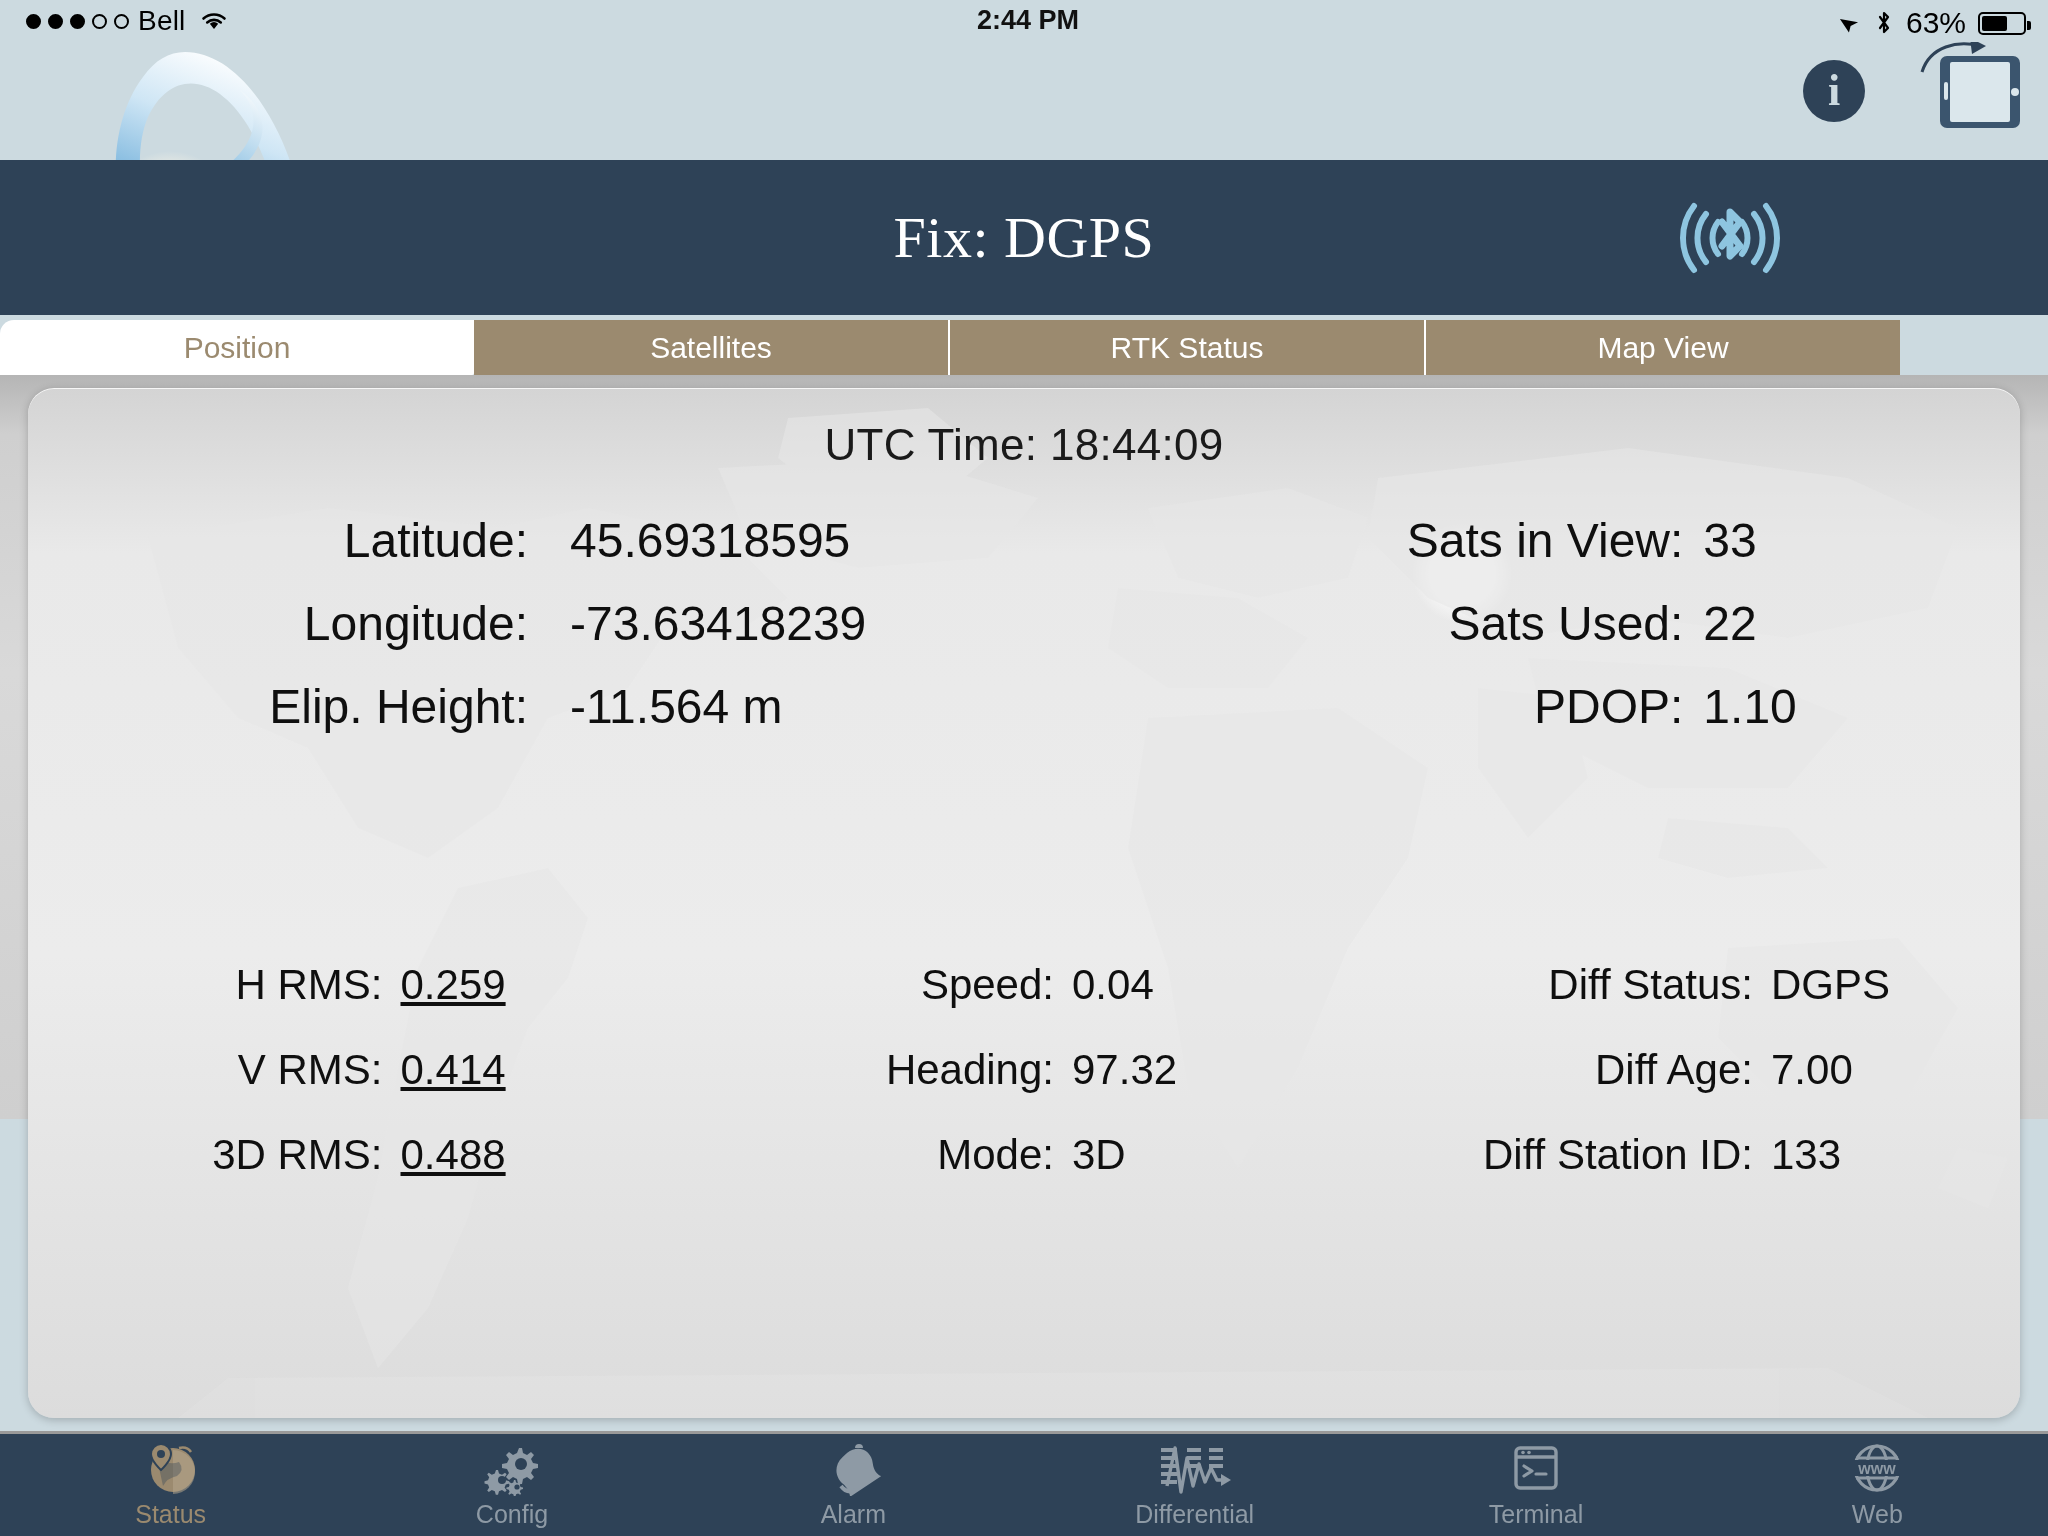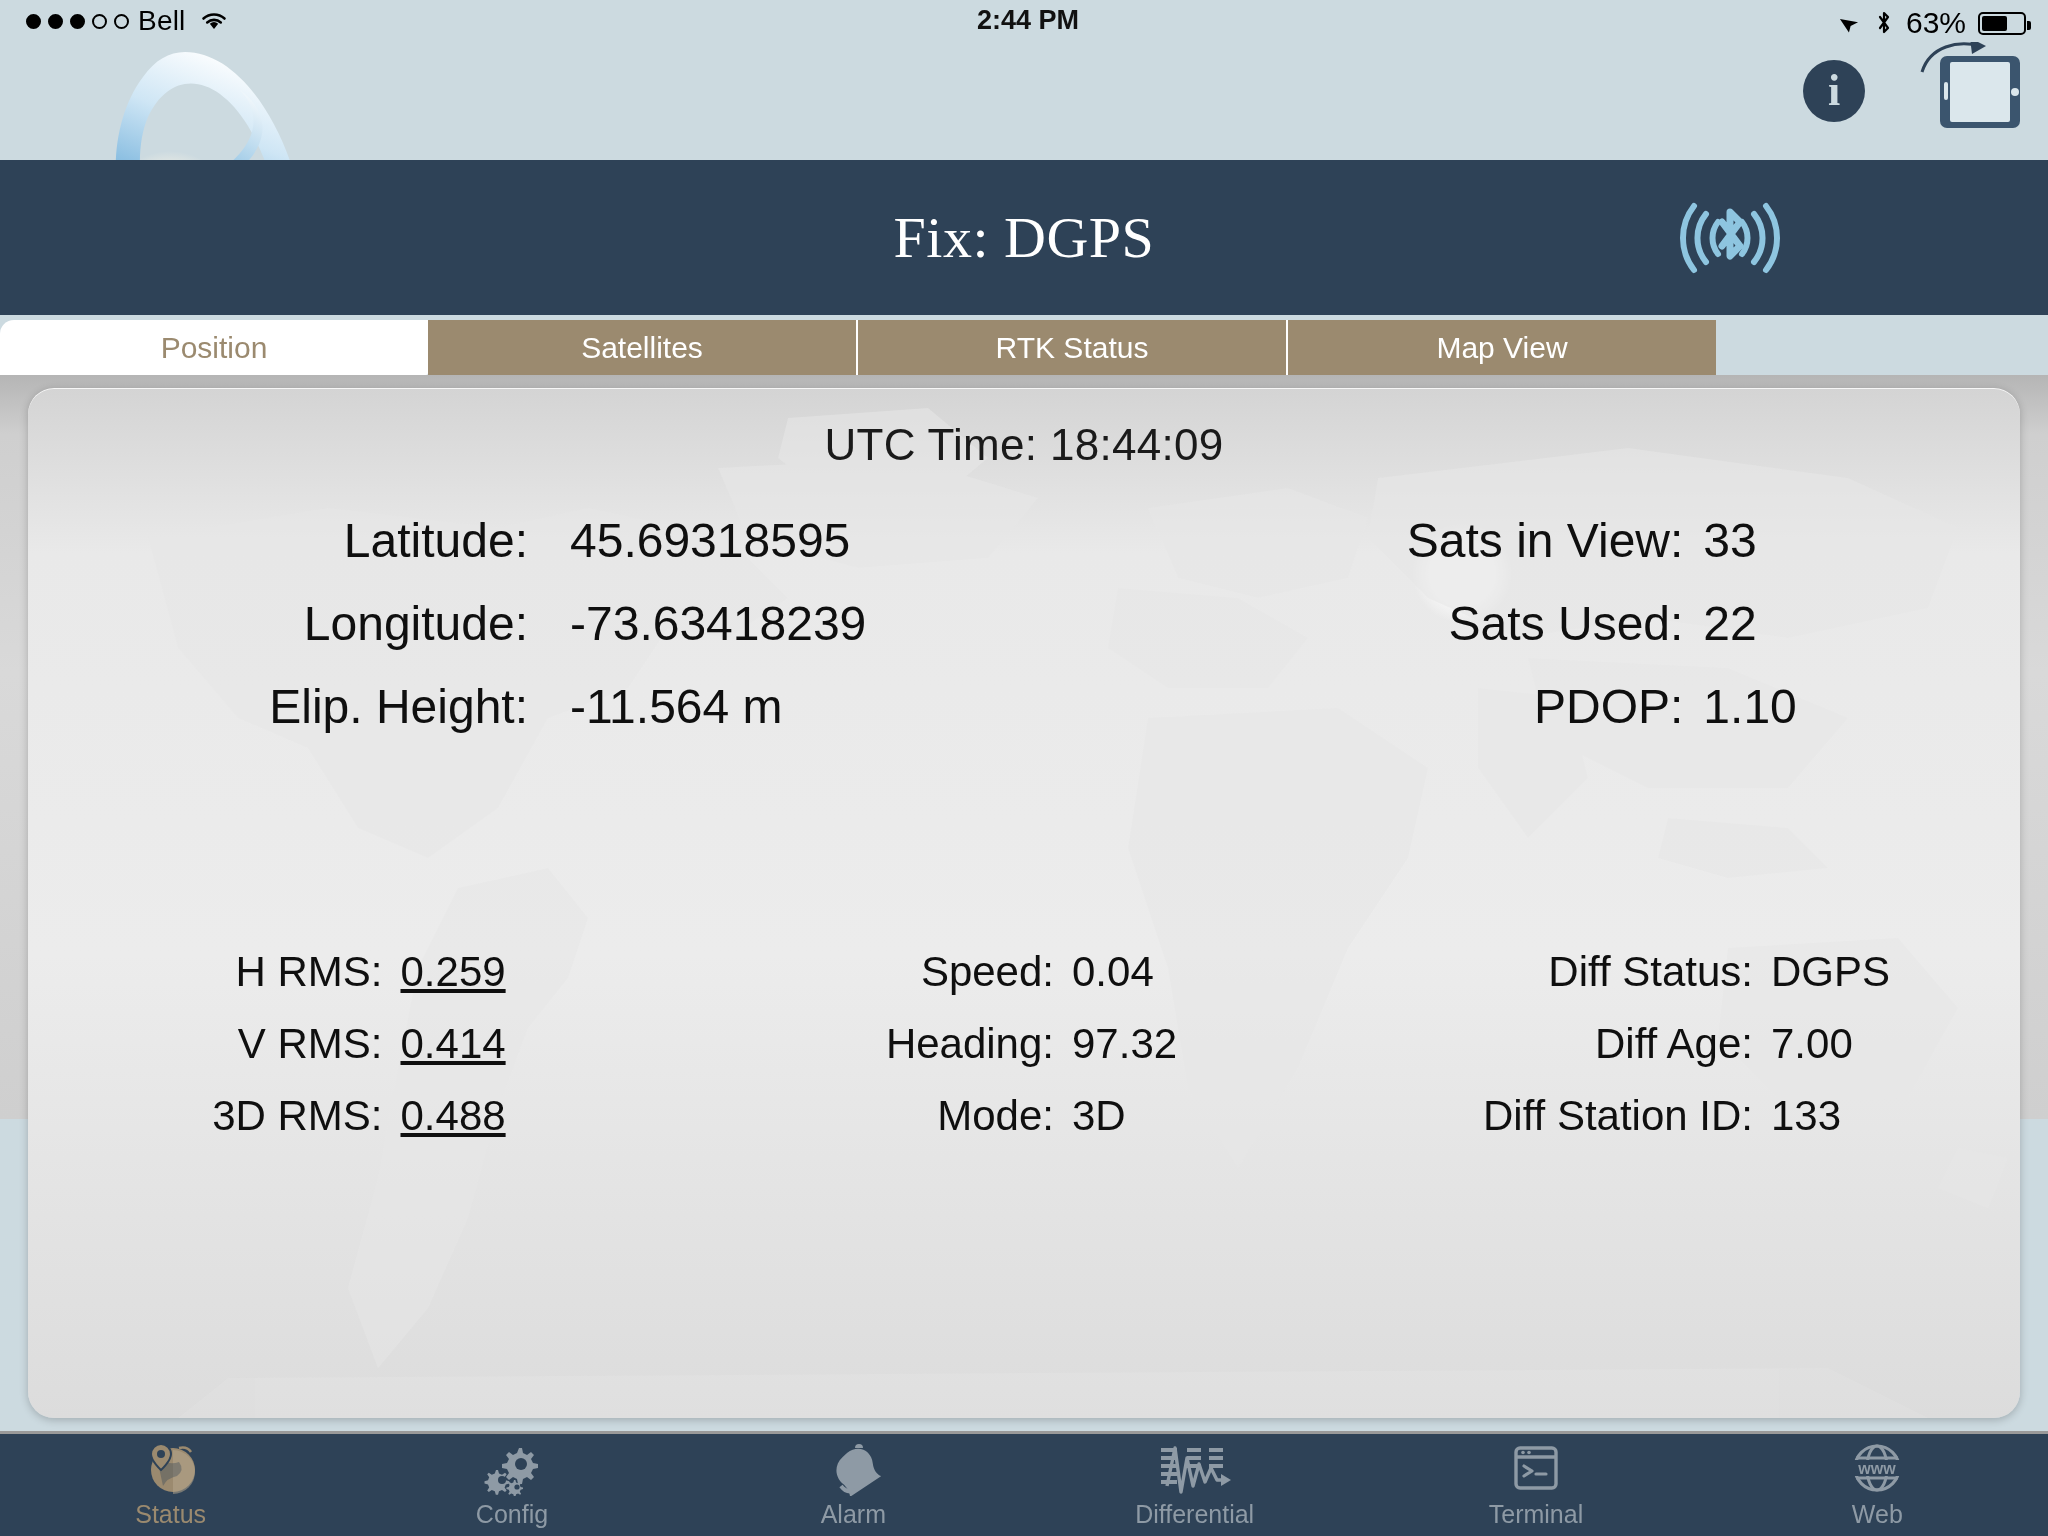--- a/index.html
+++ b/index.html
@@ -75,21 +75,21 @@
   .bt-icon { position: absolute; left: 1662px; top: 38px; width: 136px; height: 80px; }
   .txrx { position: absolute; right: 22px; top: 22px; width: 160px; text-align: center; }
   .txrx-label { color: #fff; font-size: 44px; line-height: 52px; letter-spacing: .5px; }
   .leds { display: flex; justify-content: center; gap: 30px; margin-top: 16px; }
   .led { width: 40px; height: 40px; border-radius: 50%; }
   .led.green { background: #17683a; }
   .led.red { background: #bd2b22; }
 
   
   .tabbar {
-    position: absolute; top: 320px; left: 0; width: 1716px; height: 55px;
+    position: absolute; top: 320px; left: 0; width: 1900px; height: 55px;
     display: flex; z-index: 15;
   }
   .tab {
     flex: 1 1 0; display: flex; align-items: center; justify-content: center;
     font-size: 30px; color: #fff; background: #9b8a6f;
     border-right: 2px solid #ffffff;
   }
   .tab:last-child { border-right: none; }
   .tab.active {
     background: #ffffff; color: #9b8a6f;
@@ -131,21 +131,21 @@
   .col-right .lbl { width: 500px; }
   .col-right .val { width: 180px; padding-left: 20px; }
 
   
   .grid-bottom {
     position: absolute; left: 0; right: 0; top: 560px;
     display: flex;
   }
   .bcol { flex: 1 1 0; }
   .brow { display: flex; align-items: baseline; justify-content: center; margin-bottom: 24px; }
-  .brow .bl { font-size: 42px; color: #0f0f0f; text-align: right; }
+  .brow .bl { font-size: 42px; color: #0f0f0f; text-align: right; margin-top: 13px; }
   .brow .bv { font-size: 42px; color: #0f0f0f; text-align: left; padding-left: 18px; }
   .bcol.c1 .bl { width: 215px; } .bcol.c1 .bv { width: 170px; text-decoration: underline; }
   .bcol.c2 .bl { width: 230px; } .bcol.c2 .bv { width: 170px; }
   .bcol.c3 .bl { width: 300px; } .bcol.c3 .bv { width: 170px; }
 
   
   .toolbar {
     position: absolute; bottom: 0; left: 0; width: 2048px; height: 105px;
     background: #2e4257;
     display: flex; align-items: flex-start; z-index: 20;

